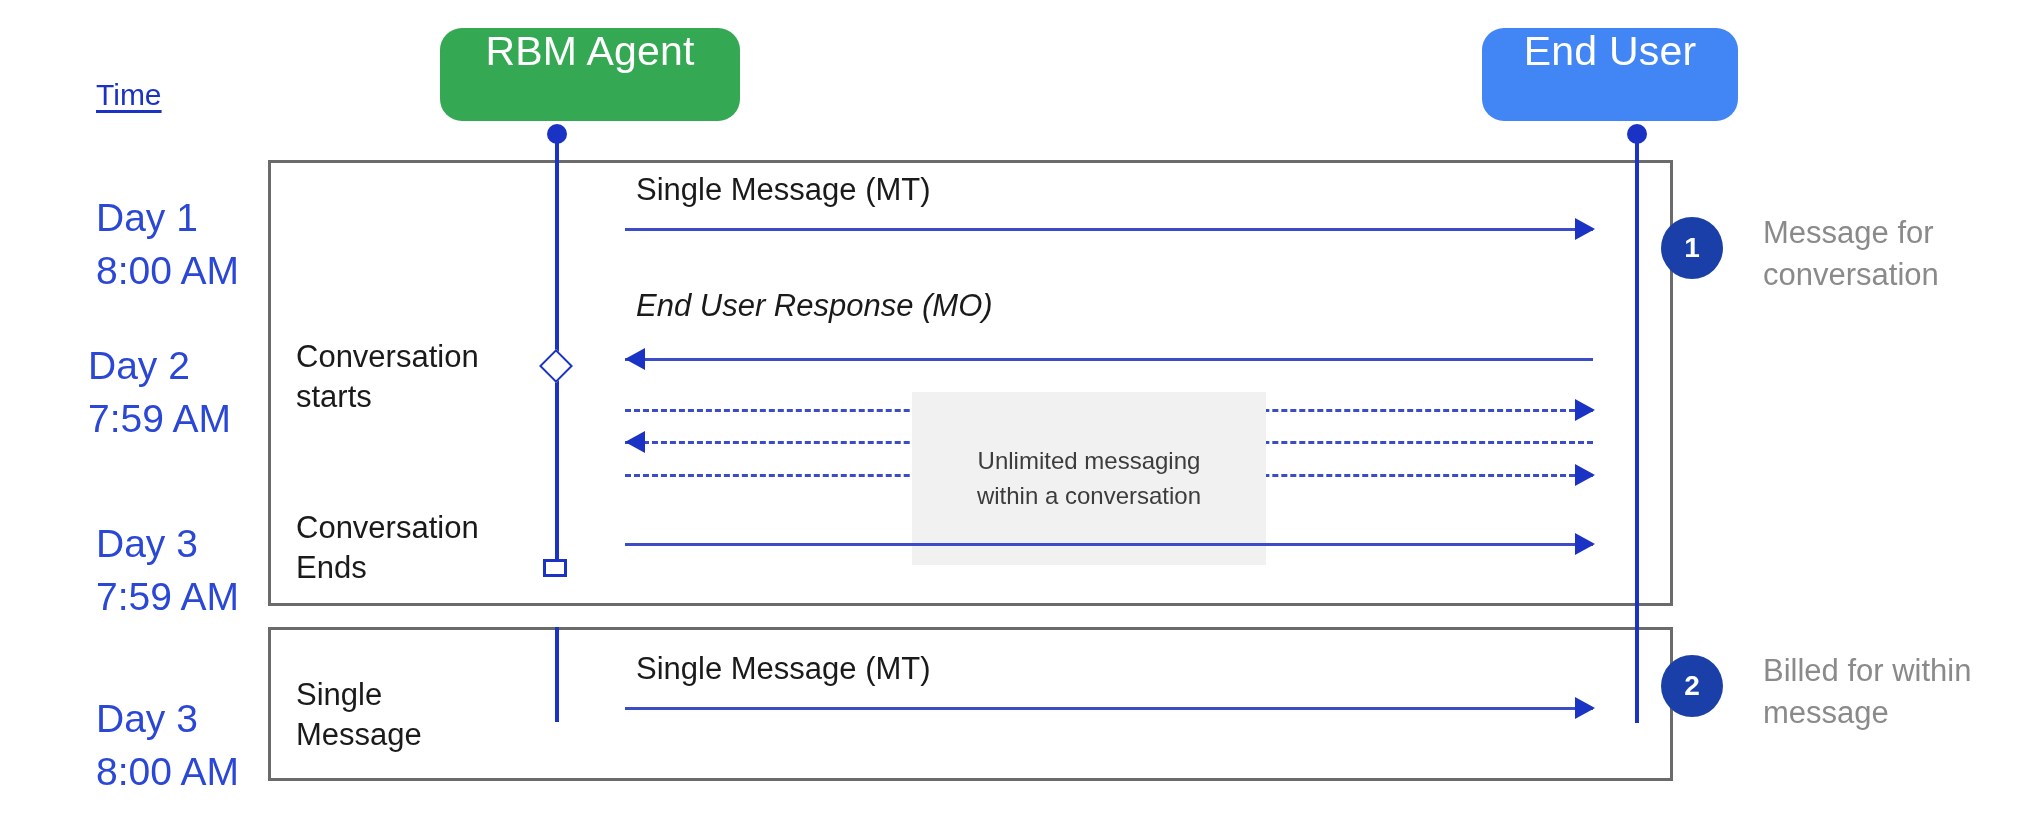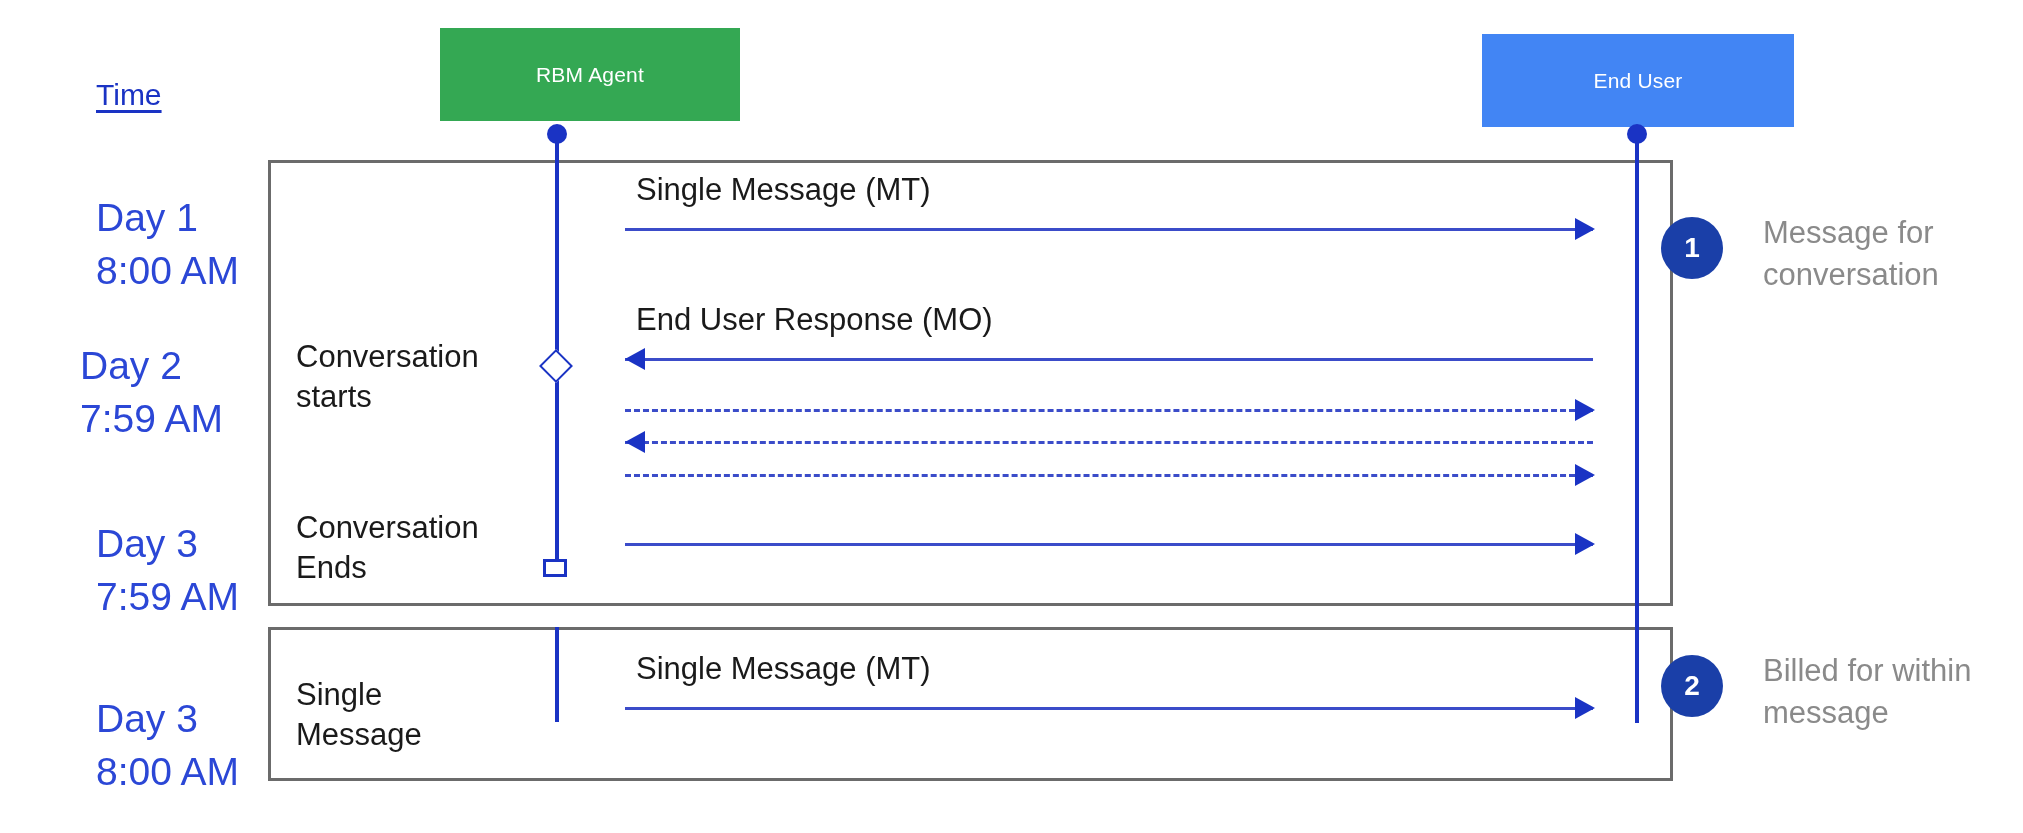--- a/index.html
+++ b/index.html
@@ -16,32 +16,32 @@
     height: 833px;
     background: #ffffff;
     overflow: hidden;
     margin-left: 40px;
   }
   .abs { position: absolute; }
 
   
   .participant {
     display: flex;
-    align-items: center;
     justify-content: center;
     color: #ffffff;
-    font-size: 21px;
+    font-size: 41px;
     letter-spacing: .2px;
+    border-radius: 22px;
   }
   .participant.agent {
     left: 400px; top: 28px; width: 300px; height: 93px;
     background: #34a853;
   }
   .participant.user {
-    left: 1442px; top: 34px; width: 312px; height: 93px;
+    left: 1442px; top: 28px; width: 256px; height: 93px;
     background: #4285f4;
   }
 
   
   .time-heading {
     left: 56px; top: 78px;
     font-size: 30px;
     color: #1a33c4;
     text-decoration: underline;
     text-underline-offset: 5px;
@@ -168,21 +168,21 @@
 </head>
 <body>
 
 <div id="diagram">
 
   <div class="abs time-heading">Time</div>
 
   <div class="abs time-label" style="left:56px; top:192px;">Day 1
 8:00 AM</div>
 
-  <div class="abs time-label" style="left:40px; top:340px;">Day 2
+  <div class="abs time-label" style="left:48px; top:340px;">Day 2
 7:59 AM</div>
 
   <div class="abs time-label" style="left:56px; top:518px;">Day 3
 7:59 AM</div>
 
   <div class="abs time-label" style="left:56px; top:693px;">Day 3
 8:00 AM</div>
 
   <div class="abs participant agent">
     <span>RBM Agent</span>
@@ -212,33 +212,37 @@
   <div class="abs region-caption" style="left:256px; top:508px;">Conversation
 Ends</div>
 
   <div class="abs region-caption" style="left:256px; top:675px;">Single
 Message</div>
 
   <div class="abs msg-label" style="left:596px; top:172px;">Single Message (MT)</div>
   <div class="abs arrow-line" style="left:585px; top:228px; width:968px;"></div>
   <div class="abs arrow-head right" style="left:1535px; top:218px;"></div>
 
-  <div class="abs msg-label" style="left:596px; top:302px;">End User Response (MO)</div>
+  <div class="abs msg-label" style="left:596px; top:288px;font-style:italic;">End User Response (MO)</div>
   <div class="abs arrow-line" style="left:585px; top:358px; width:968px;"></div>
   <div class="abs arrow-head left" style="left:585px; top:348px;"></div>
 
   <div class="abs arrow-line dashed" style="left:585px; top:409px; width:968px;"></div>
   <div class="abs arrow-head right" style="left:1535px; top:399px;"></div>
 
   <div class="abs arrow-line dashed" style="left:585px; top:441px; width:968px;"></div>
   <div class="abs arrow-head left" style="left:585px; top:431px;"></div>
 
   <div class="abs arrow-line dashed" style="left:585px; top:474px; width:968px;"></div>
   <div class="abs arrow-head right" style="left:1535px; top:464px;"></div>
 
+  <div class="abs note-panel">
+    <span>Unlimited messaging
+within a conversation</span>
+  </div>
 
   <div class="abs arrow-line" style="left:585px; top:543px; width:968px;"></div>
   <div class="abs arrow-head right" style="left:1535px; top:533px;"></div>
 
   <div class="abs msg-label" style="left:596px; top:651px;">Single Message (MT)</div>
   <div class="abs arrow-line" style="left:585px; top:707px; width:968px;"></div>
   <div class="abs arrow-head right" style="left:1535px; top:697px;"></div>
 
   <div class="abs badge" style="left:1621px; top:217px;">
     <span>1</span>

